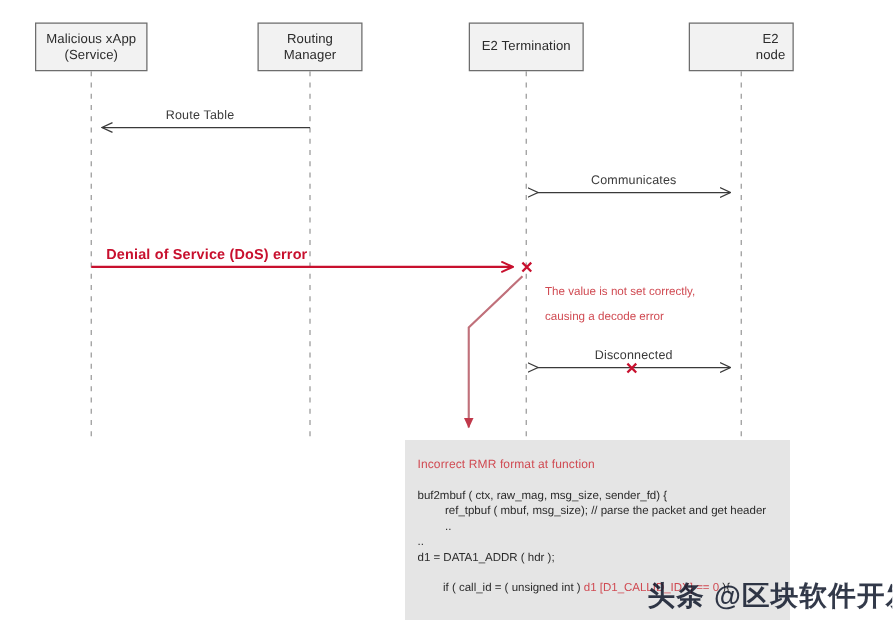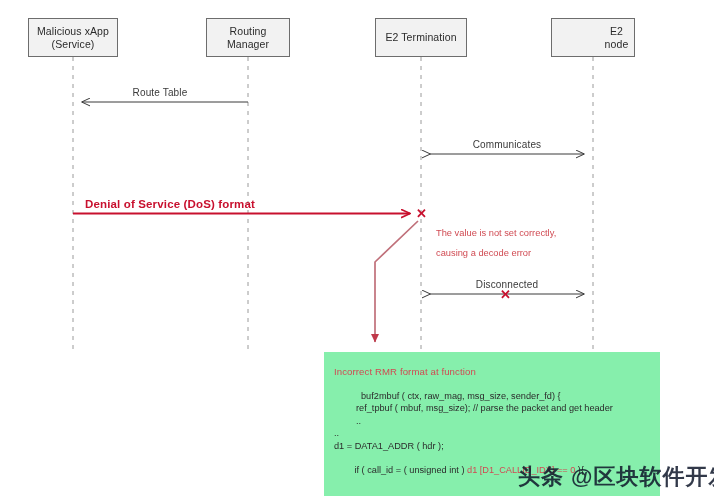--- a/index.html
+++ b/index.html
@@ -81,23 +81,23 @@
     font-weight: bold;
     font-size: 13px;
     line-height: 13px;
   }
 
   
   .code-panel {
     position: absolute;
     left: 324px;
     top: 352px;
-    width: 336px;
+    width: 308px;
     height: 144px;
-    background: #86efac;
+    background: #e5e5e5;
     box-sizing: border-box;
     padding: 14px 10px 0 10px;
   }
   .code-head {
     color: #d04a52;
     font-size: 9.6px;
     letter-spacing: .1px;
     margin-bottom: 13px;
     white-space: nowrap;
   }
@@ -200,37 +200,37 @@
 
   <div class="msg-label" style="left:447px; top:279px; width:120px;">
     <span>Disconnected</span>
   </div>
 
   <div class="x-mark" style="left:500px; top:288px;">
     <span>✕</span>
   </div>
 
   <div class="dos-title" style="left:85px; top:198px;">
-    <span>Denial of Service (DoS) format</span>
+    <span>Denial of Service (DoS) error</span>
   </div>
 
 
   <div class="x-mark" style="left:416px; top:207px;">
     <span>✕</span>
   </div>
 
   <div class="err-note" style="left:436px; top:203px; width:180px;">
     <span>The value is not set correctly,
 causing a decode error</span>
   </div>
 
   <div class="code-panel">
     <div class="code-head">Incorrect RMR format at function</div>
     <div class="code-body">
-      <div class="code-line" style="padding-left:0px;margin-left:27px;"><span>buf2mbuf ( ctx, raw_mag, msg_size, sender_fd) {</span></div>
+      <div class="code-line" style="padding-left:0px;"><span>buf2mbuf ( ctx, raw_mag, msg_size, sender_fd) {</span></div>
       <div class="code-line" style="padding-left:22px;"><span>ref_tpbuf ( mbuf, msg_size); // parse the packet and get header</span></div>
       <div class="code-line" style="padding-left:22px;"><span>..</span></div>
       <div class="code-line" style="padding-left:0px;"><span>..</span></div>
       <div class="code-line" style="padding-left:0px;"><span>d1 = DATA1_ADDR ( hdr );</span></div>
       <div class="code-line" style="padding-left:0px;">
         <span>if ( call_id = ( unsigned int ) </span><span class="red">d1 [D1_CALLID_IDX] == 0</span><span> ){</span>
       </div>
       <div class="code-line" style="padding-left:22px;">
         <span style="display:inline-block;width:66px;"></span>
       </div>

